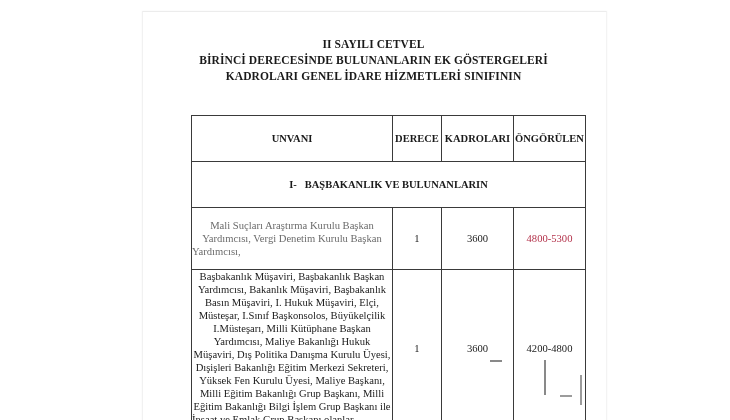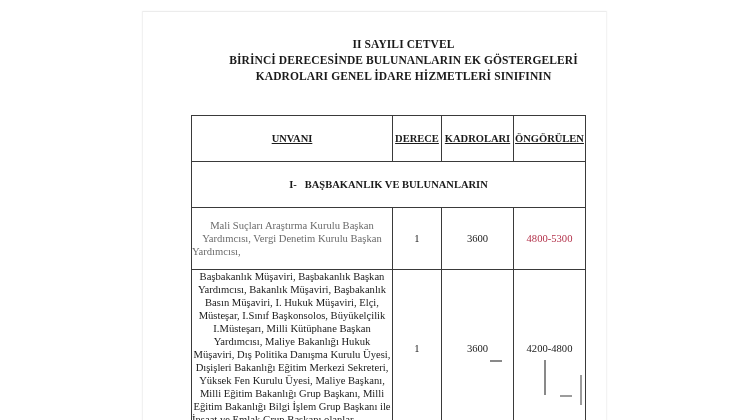--- a/index.html
+++ b/index.html
@@ -15,36 +15,35 @@
     background: #fff;
     border-top: 1px solid #ececec;
     border-left: 1px solid #f1f1f1;
     border-right: 1px solid #f3f3f3;
     box-shadow: 0 0 2px rgba(0,0,0,0.04);
   }
   .title-block {
     position: absolute; left: 142px; width: 463px; top: 36px;
     text-align: center; font-weight: bold; font-size: 11.5px; line-height: 16px;
     letter-spacing: 0.1px;
-    padding-left: 30px;
   }
   .title-block div { white-space: nowrap; }
   table.cetvel {
     position: absolute; left: 191px; top: 115px;
     border-collapse: collapse;
     table-layout: fixed;
     width: 394px;
   }
   table.cetvel td, table.cetvel th {
     border: 1.3px solid #3a3a3a;
     padding: 0;
     vertical-align: middle;
     text-align: center;
   }
-  th { font-weight: bold; font-size: 10.5px; height: 45px; text-decoration: underline; }
+  th { font-weight: bold; font-size: 10.5px; height: 45px; }
   .section-row td { height: 45px; font-weight: bold; font-size: 10.5px; }
   .section-row td span.num { margin-right: 8px; }
   .row1 td { height: 61px; }
   .row2 td { height: 146px; }
   td.desc {
     text-align: justify; text-align-last: left;
     vertical-align: top;
     font-size: 10.6px; line-height: 13px;
     padding: 3px 2px 0 4px;
   }

